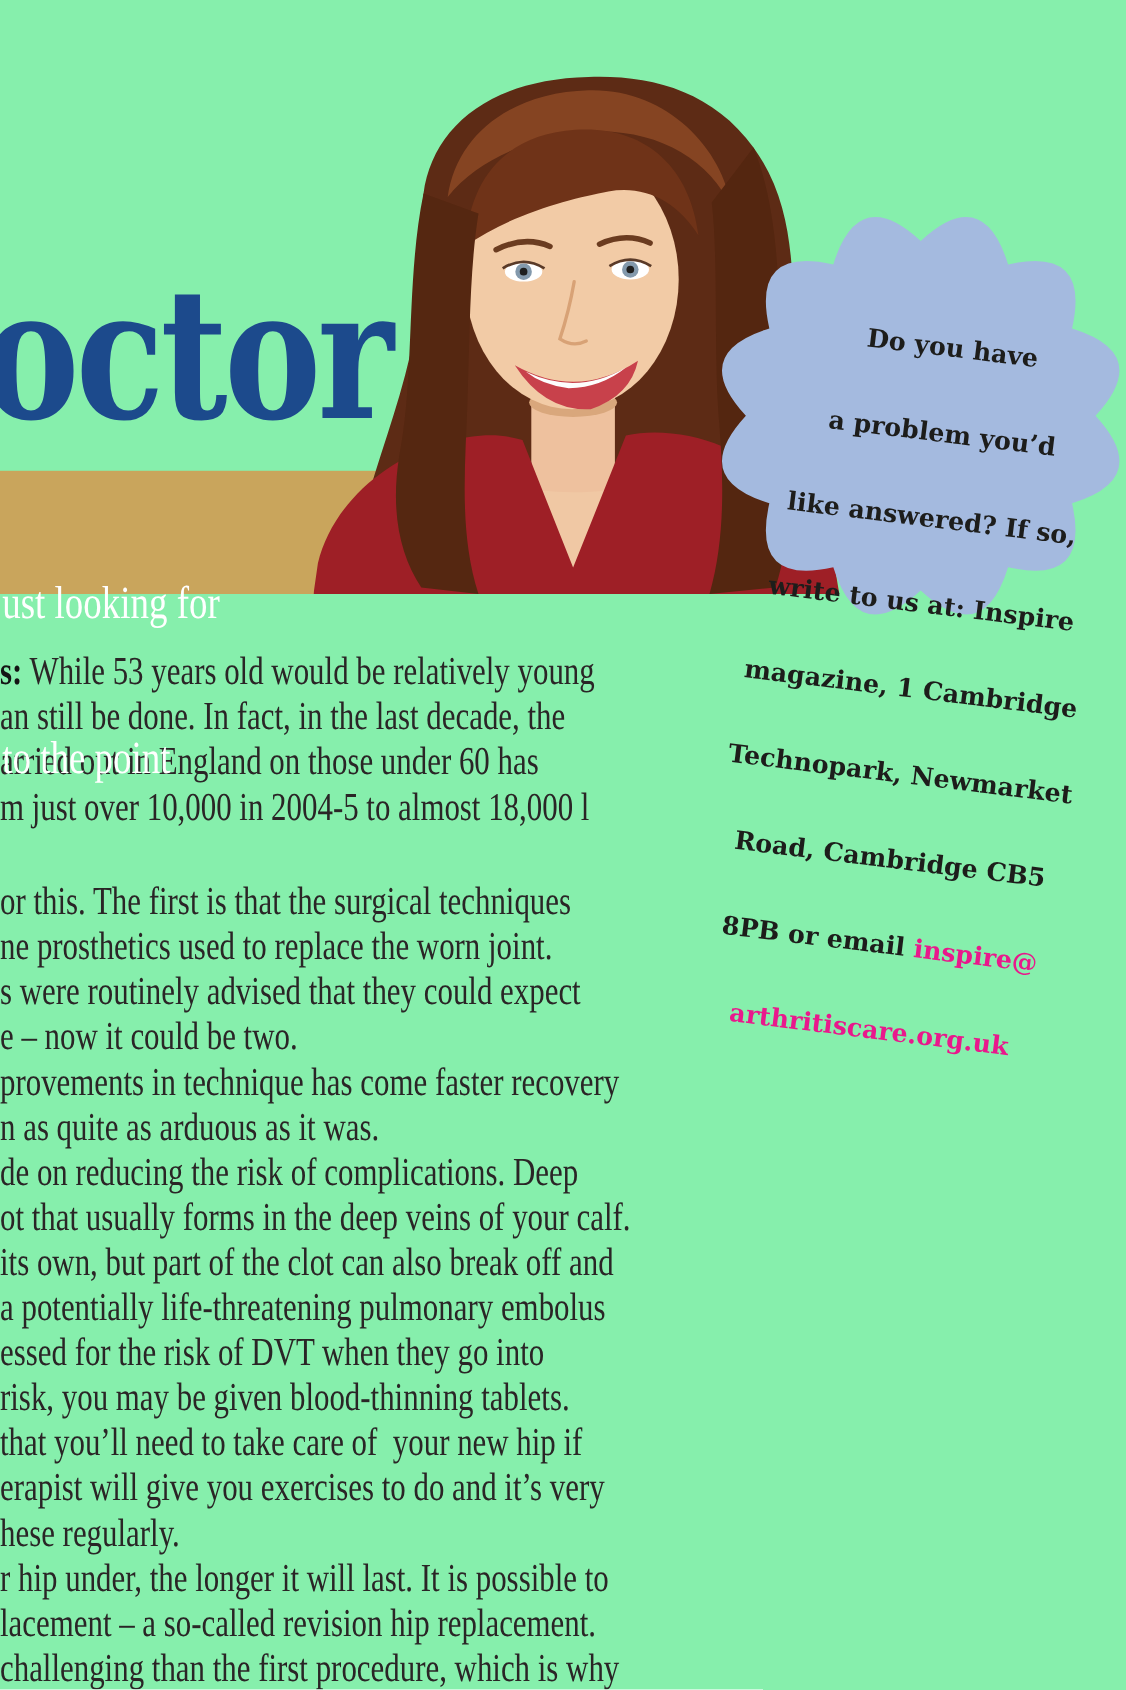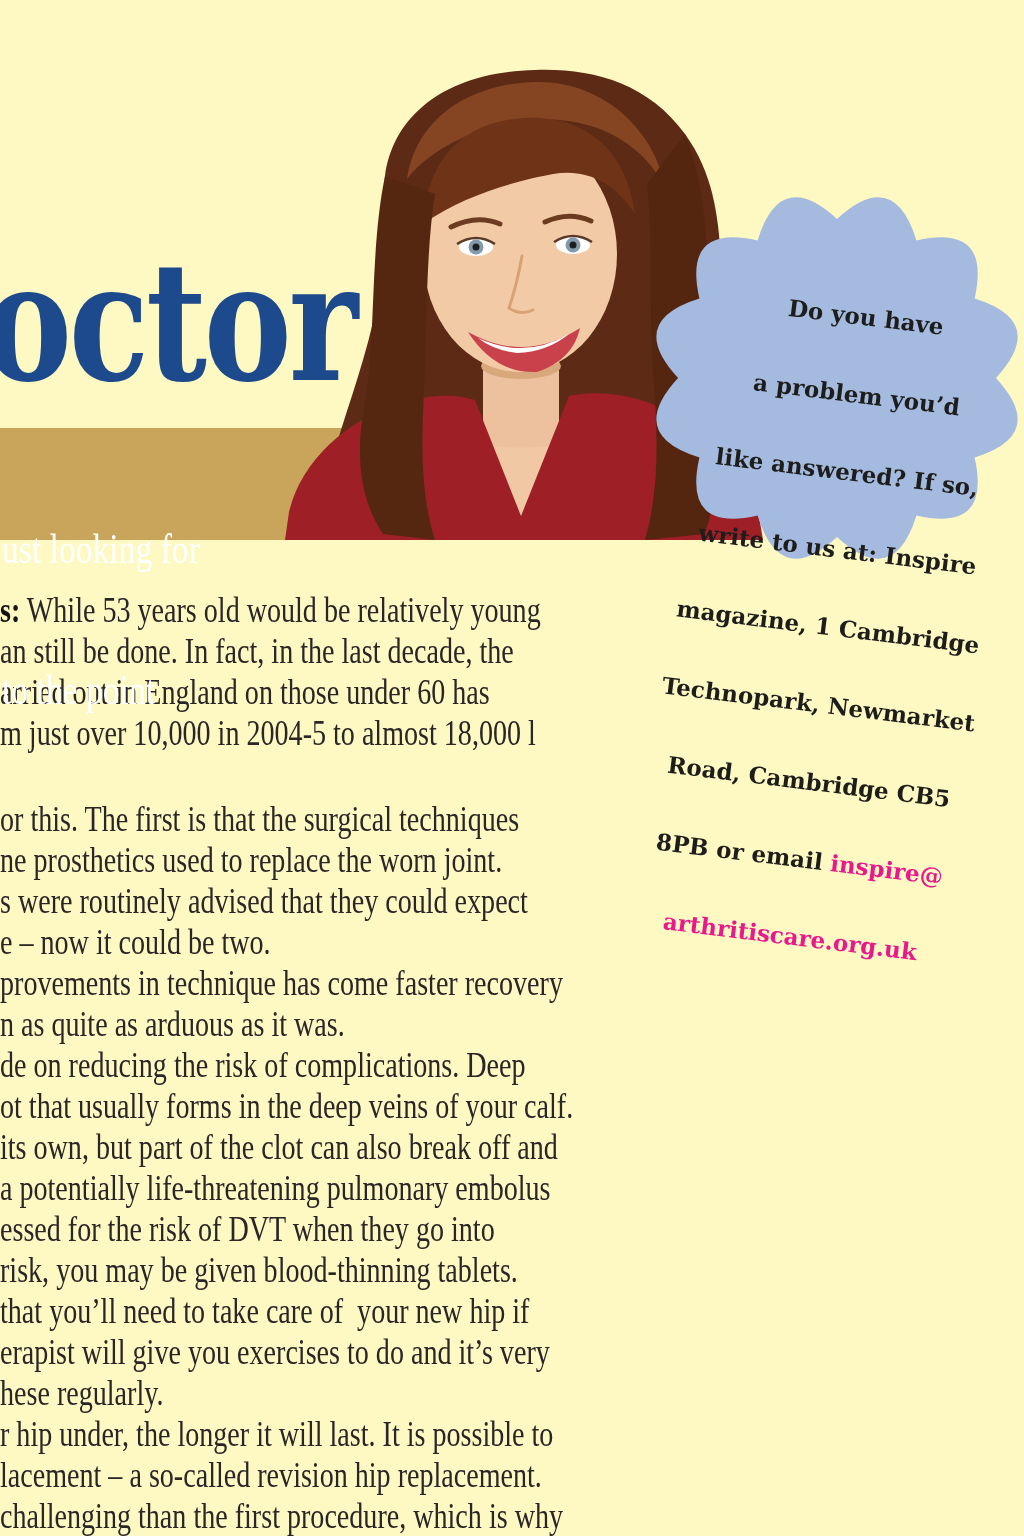--- a/index.html
+++ b/index.html
@@ -1,16 +1,16 @@
 <!DOCTYPE html>
 <html><head>
 <meta charset="utf-8">
 <style>
   html,body{margin:0;padding:0;background:#fff;}
-  #page{position:relative;width:1024px;height:1536px;overflow:hidden;background:#fef9c3;
+  #page{position:relative;width:1024px;height:1536px;overflow:hidden;background:#86efac;
         font-family:"Liberation Serif",serif;}
 
   
   .masthead{position:absolute;left:-16px;top:240px;height:170px;
             font-family:"DejaVu Serif",serif;font-weight:700;font-size:165px;line-height:165px;
             color:#1c4a8c;letter-spacing:-4px;transform:scaleX(0.80);transform-origin:0 0;
             white-space:pre;}
 
   
   .banner{position:absolute;left:0;top:428px;width:757px;height:112px;background:#c9a55c;z-index:1;}

